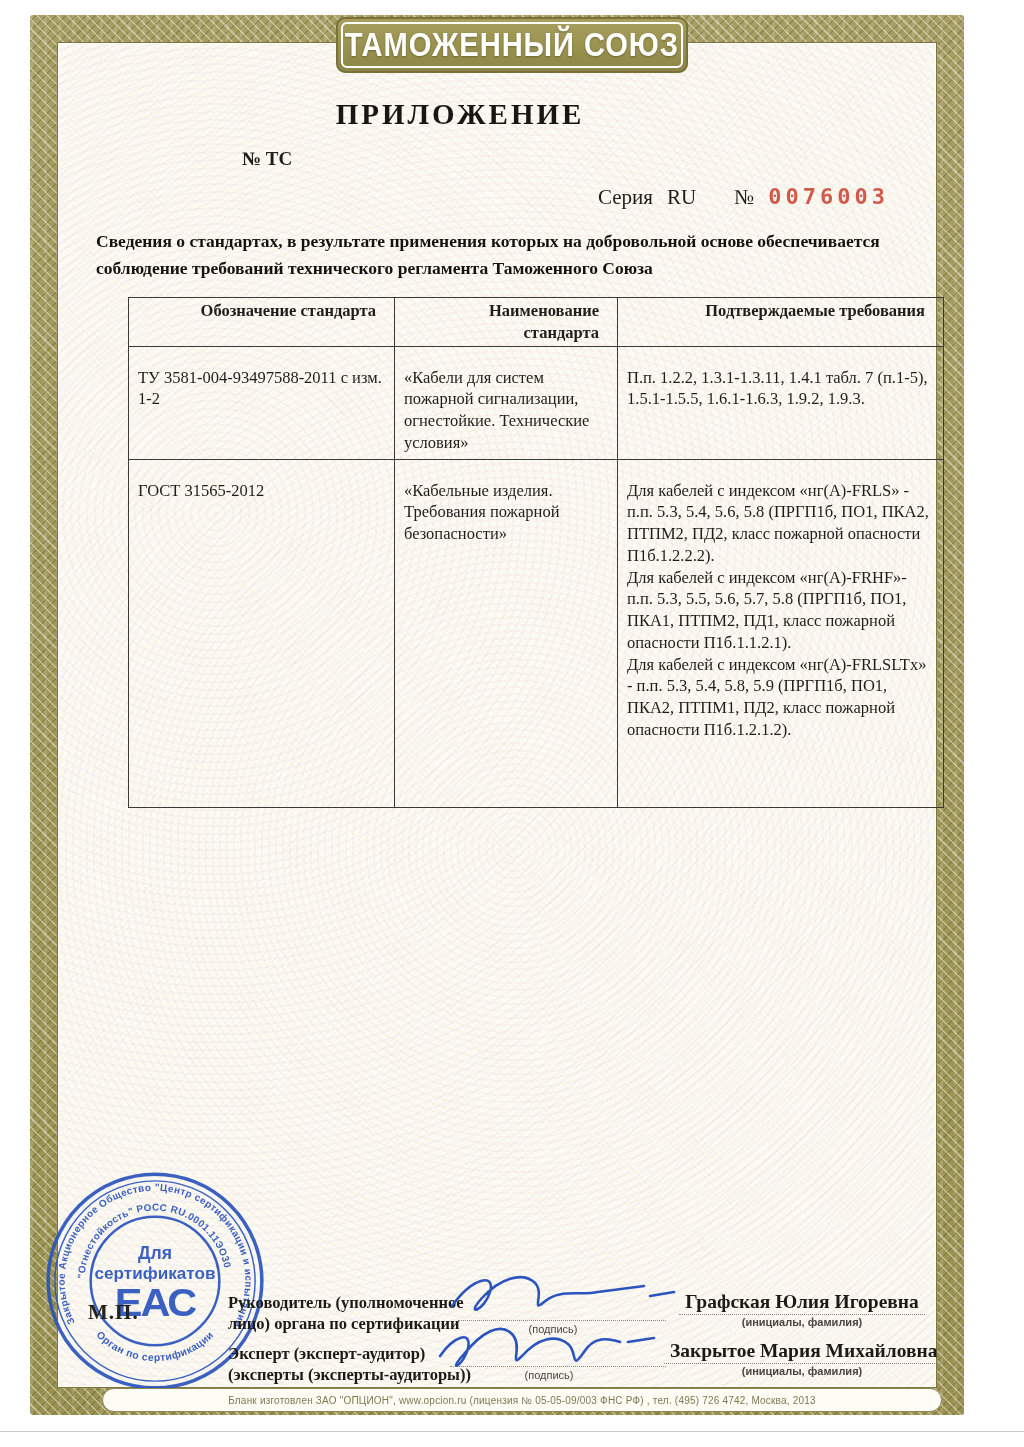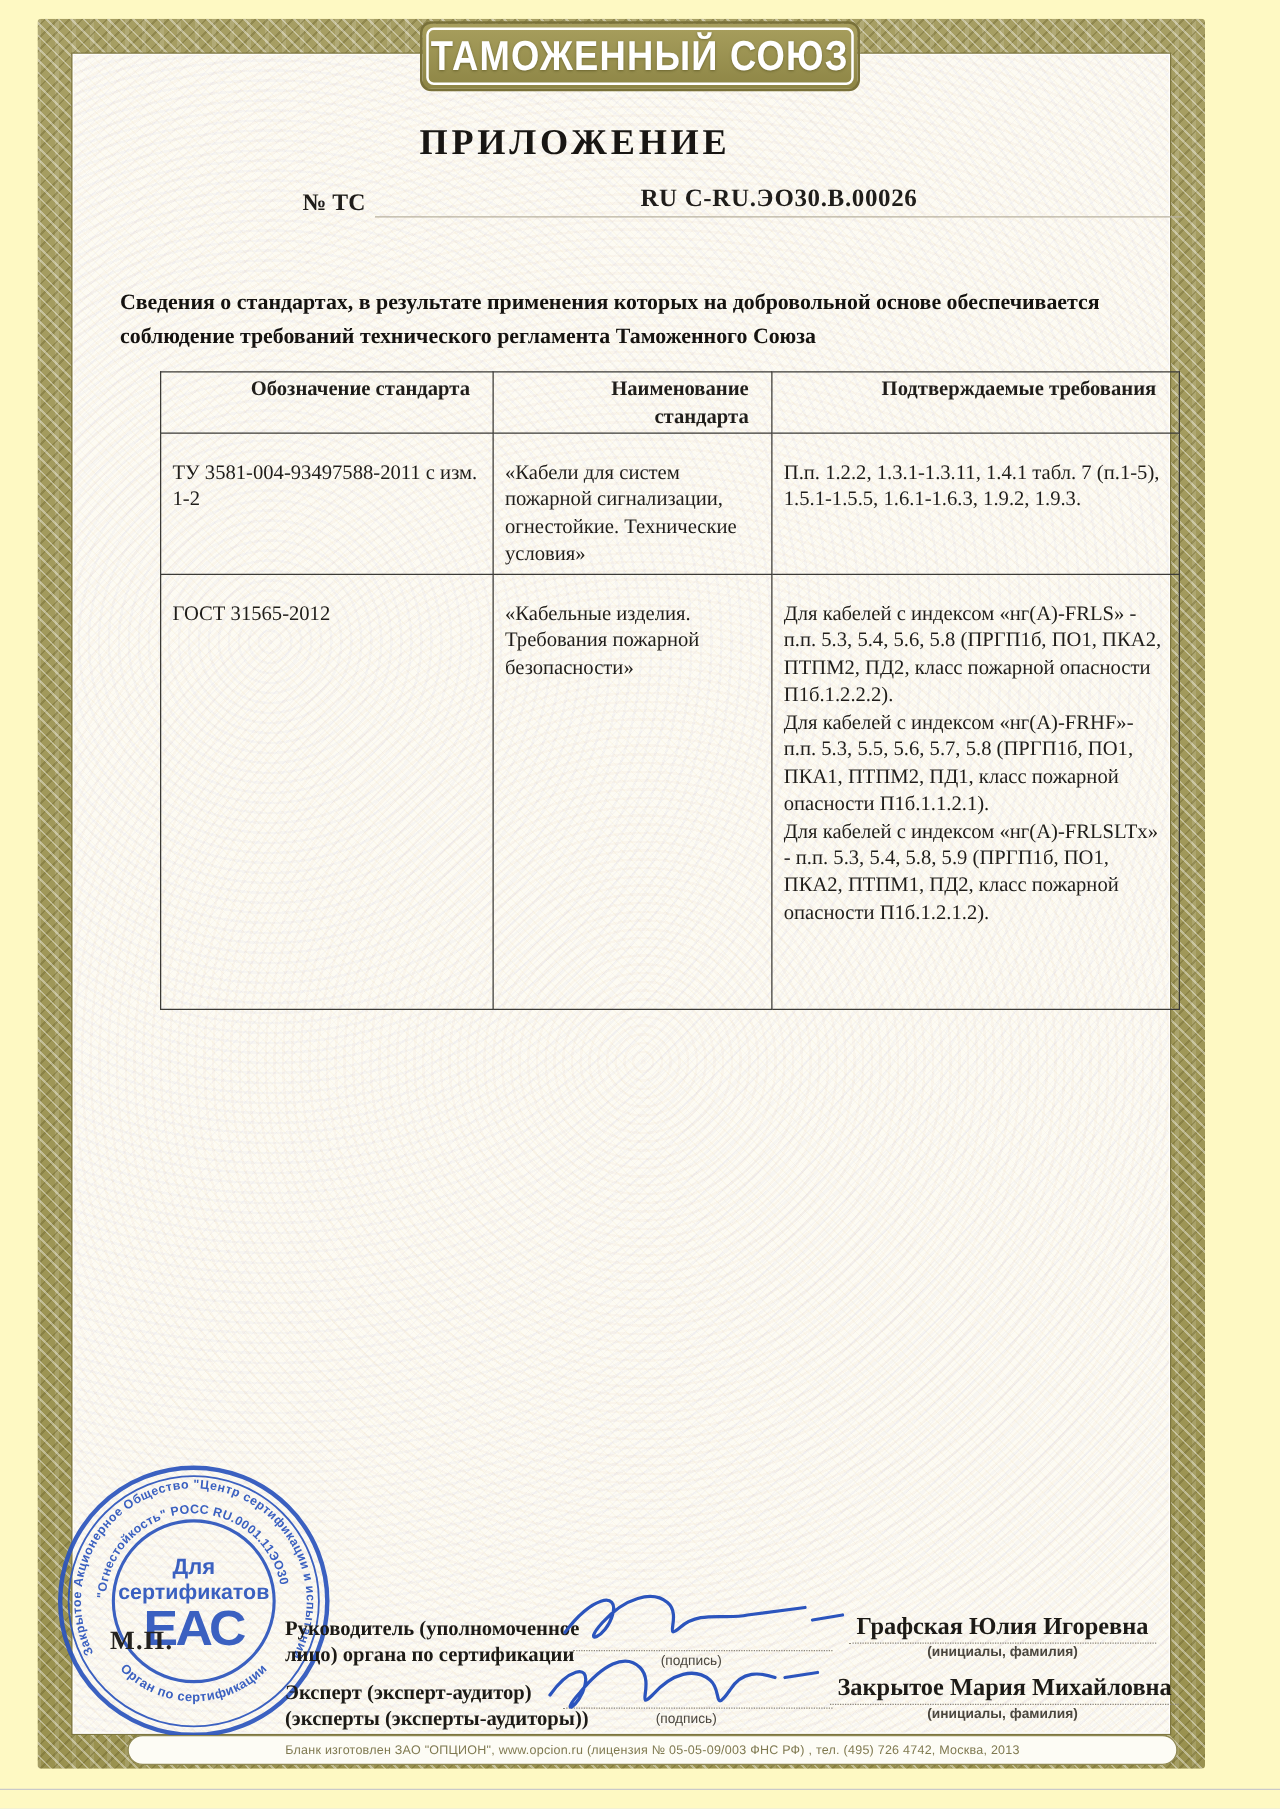--- a/index.html
+++ b/index.html
@@ -1,18 +1,18 @@
 <!DOCTYPE html>
 <html><head>
 <meta charset="utf-8">
 <style>
   html,body{margin:0;padding:0;background:#e8e8e8;}
   .page{
     position:relative;width:1024px;height:1447px;margin:0 auto;
-    background:#fef9c3;overflow:hidden;
+    background:#ffffff;overflow:hidden;
     font-family:"Liberation Serif", serif;color:#1f1d1a;
   }
   
   .frame{
     position:absolute;left:30px;top:15px;width:934px;height:1400px;
     background:
       repeating-linear-gradient(45deg, rgba(255,255,255,.38) 0 1.5px, rgba(255,255,255,0) 1.5px 7px),
       repeating-linear-gradient(-45deg, rgba(96,88,34,.32) 0 1.5px, rgba(0,0,0,0) 1.5px 7px),
       repeating-linear-gradient(90deg, rgba(255,255,255,.12) 0 3px, rgba(0,0,0,0) 3px 14px),
       linear-gradient(#a69e63,#99914f);
@@ -148,25 +148,28 @@
   </div>
 
   <div class="banner">
     <span class="txt">ТАМОЖЕННЫЙ СОЮЗ</span>
   </div>
 
   <div class="title">ПРИЛОЖЕНИЕ</div>
 
   <div class="certline">
     <span class="noTC">№ ТС</span>
-    <span class="numwrap">
-      <span class="num">RU C-RU.ЭО30.В.00026</span>
-    </span>
-  </div>
-
+  </div>
+
+  <div class="serialline">
+    <span class="w">Серия</span>
+    <span class="w">RU</span>
+    <span class="w nosign">№</span>
+    <span class="serial-number">0076003</span>
+  </div>
 
   <div class="intro">Сведения о стандартах, в результате применения которых на добровольной основе обеспечивается соблюдение требований технического регламента Таможенного Союза</div>
 
   <table class="std">
     <colgroup>
         <col class="c1">
         <col class="c2">
         <col class="c3">
       </colgroup>
     <thead>

